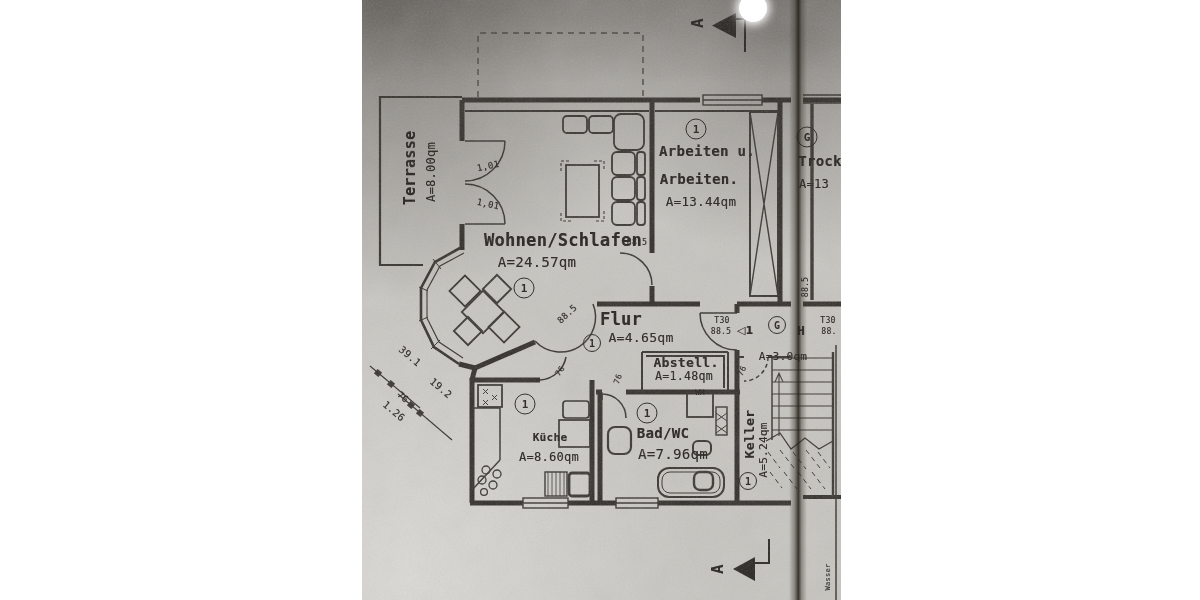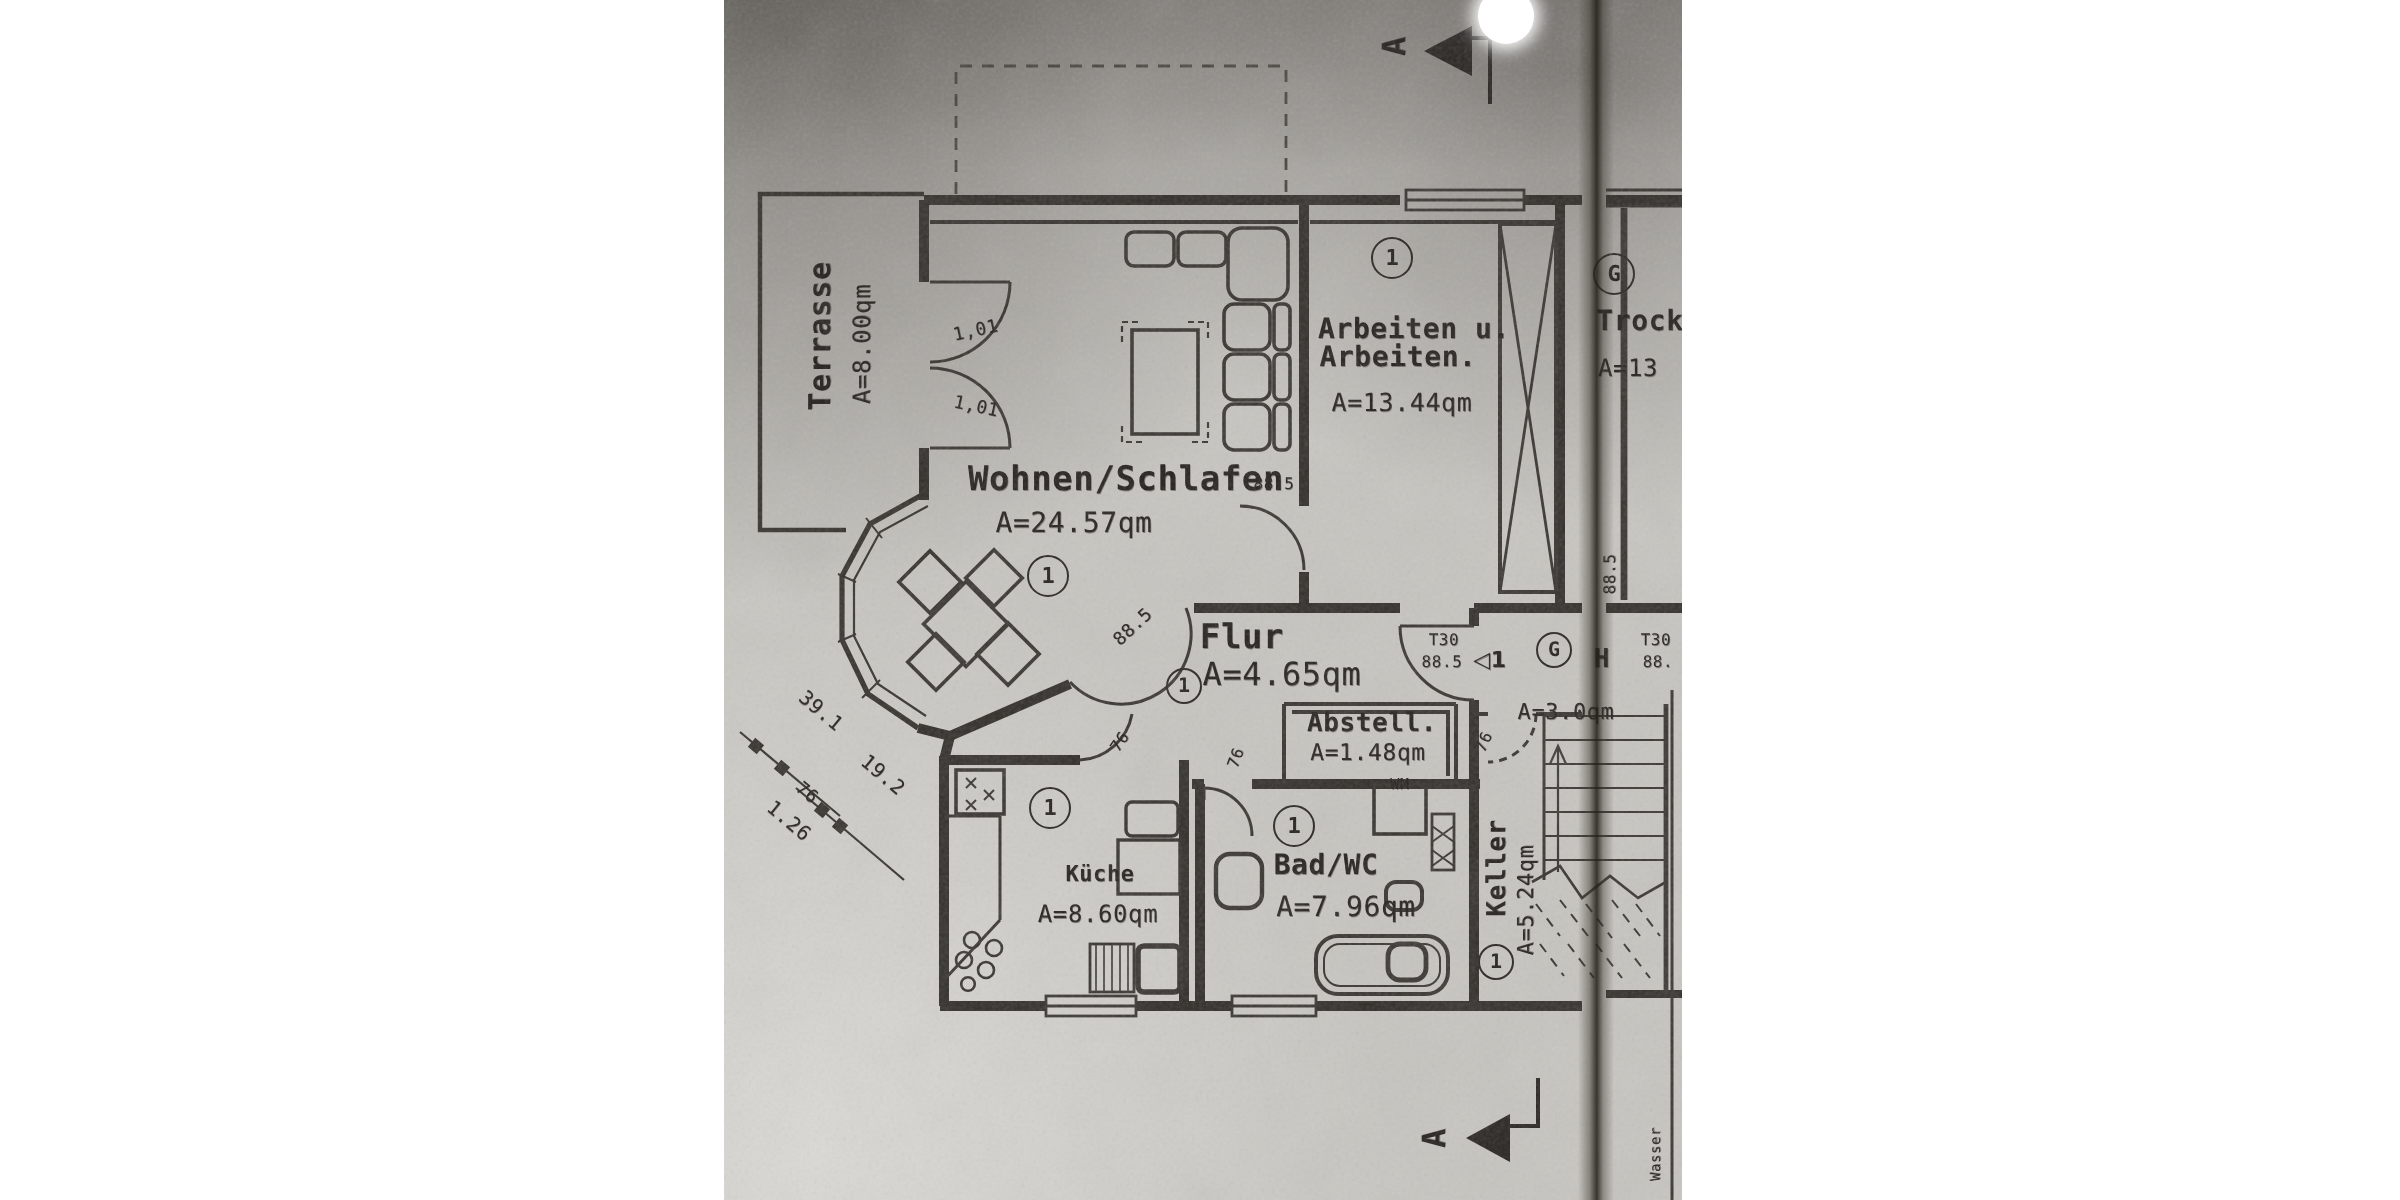--- a/index.html
+++ b/index.html
@@ -227,31 +227,31 @@
         </g>
       </svg>
 
       <div class="lbl b" style="left:410px;top:168px;font-size:15px;transform:translate(-50%,-50%) rotate(-90deg)">Terrasse</div>
       <div class="lbl" style="left:431px;top:172px;font-size:12px;transform:translate(-50%,-50%) rotate(-90deg)">A=8.00qm</div>
 
       <div class="lbl b" style="left:563px;top:240px;font-size:17px">Wohnen/Schlafen</div>
       <div class="lbl" style="left:537px;top:262px;font-size:14px">A=24.57qm</div>
       <div class="badge" style="left:524px;top:288px">1</div>
 
-      <div class="lbl b" style="left:707px;top:165px;font-size:14px">Arbeiten u.</div>
+      <div class="lbl b" style="left:707px;top:151px;font-size:14px">Arbeiten u.</div>
       <div class="lbl b" style="left:699px;top:179px;font-size:14px">Arbeiten.</div>
       <div class="lbl" style="left:701px;top:201px;font-size:12.5px">A=13.44qm</div>
       <div class="badge" style="left:696px;top:129px">1</div>
 
       <div class="badge" style="left:807px;top:137px">G</div>
       <div class="lbl b" style="left:820px;top:161px;font-size:14px">Trock</div>
       <div class="lbl" style="left:814px;top:184px;font-size:12px">A=13</div>
 
       <div class="lbl b" style="left:621px;top:319px;font-size:17px">Flur</div>
-      <div class="lbl" style="left:641px;top:337px;font-size:16px">A=4.65qm</div>
+      <div class="lbl" style="left:641px;top:337px;font-size:13px">A=4.65qm</div>
       <div class="badge sm" style="left:592px;top:343px">1</div>
 
       <div class="lbl b" style="left:686px;top:362px;font-size:13px">Abstell.</div>
       <div class="lbl" style="left:684px;top:376px;font-size:11.5px">A=1.48qm</div>
 
       <div class="lbl b" style="left:550px;top:437px;font-size:11px">Küche</div>
       <div class="lbl" style="left:549px;top:457px;font-size:12px">A=8.60qm</div>
       <div class="badge" style="left:525px;top:404px">1</div>
 
       <div class="lbl b" style="left:663px;top:433px;font-size:14px">Bad/WC</div>

